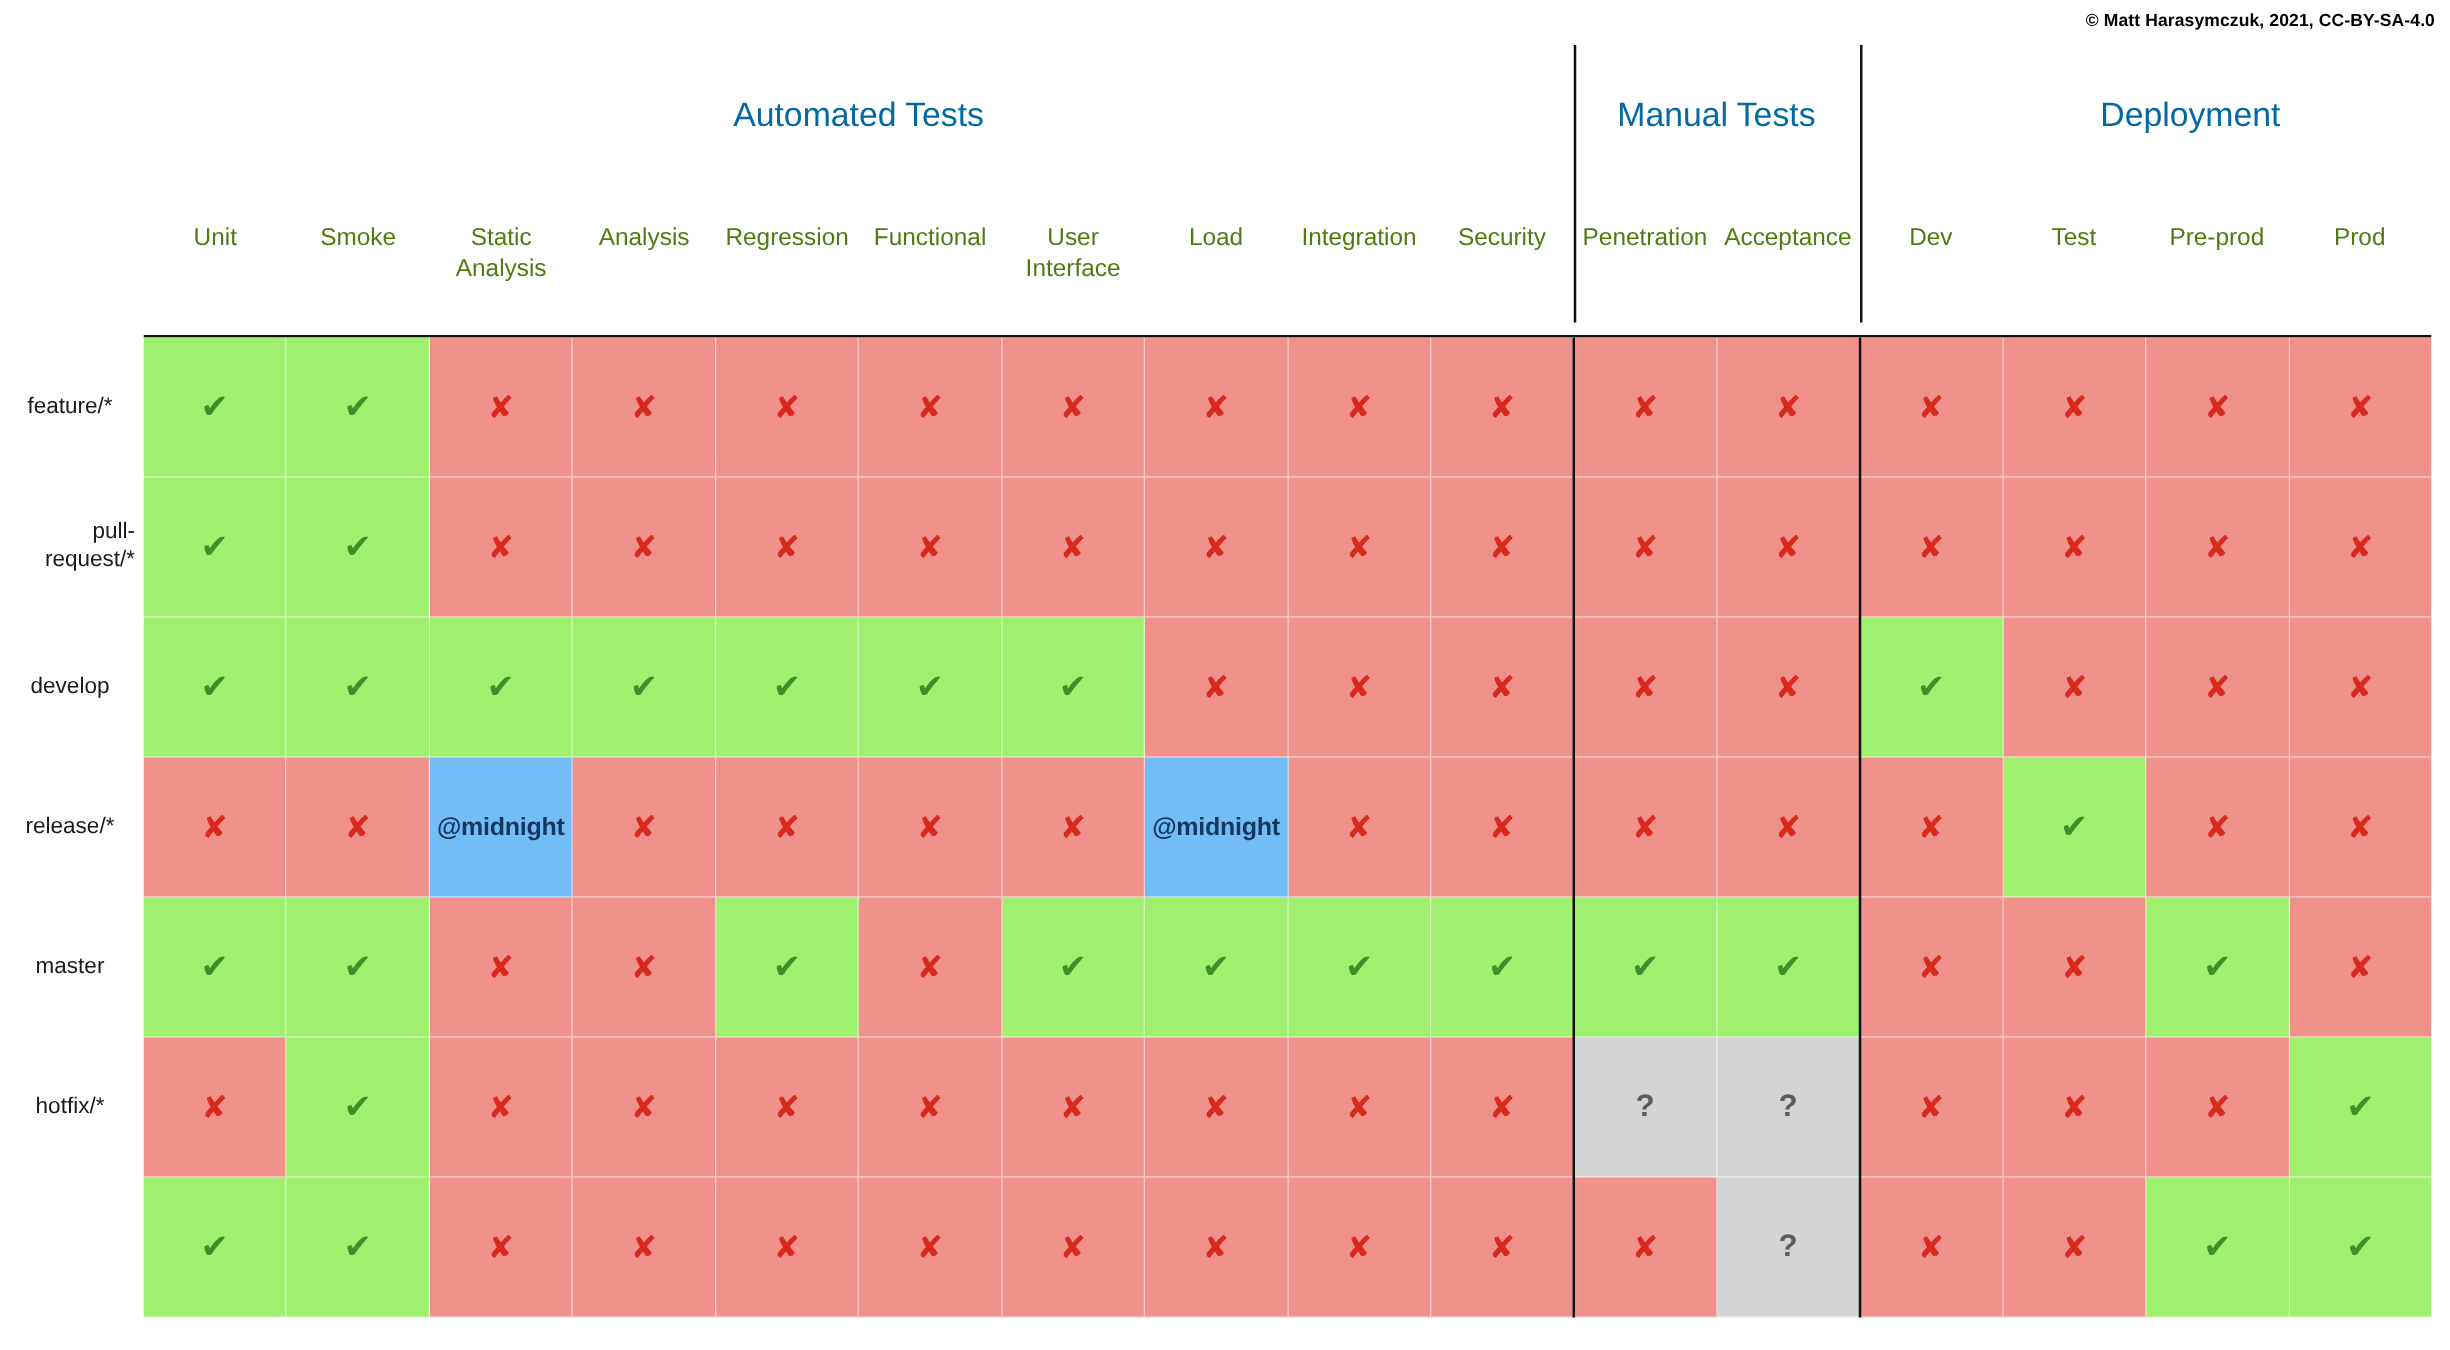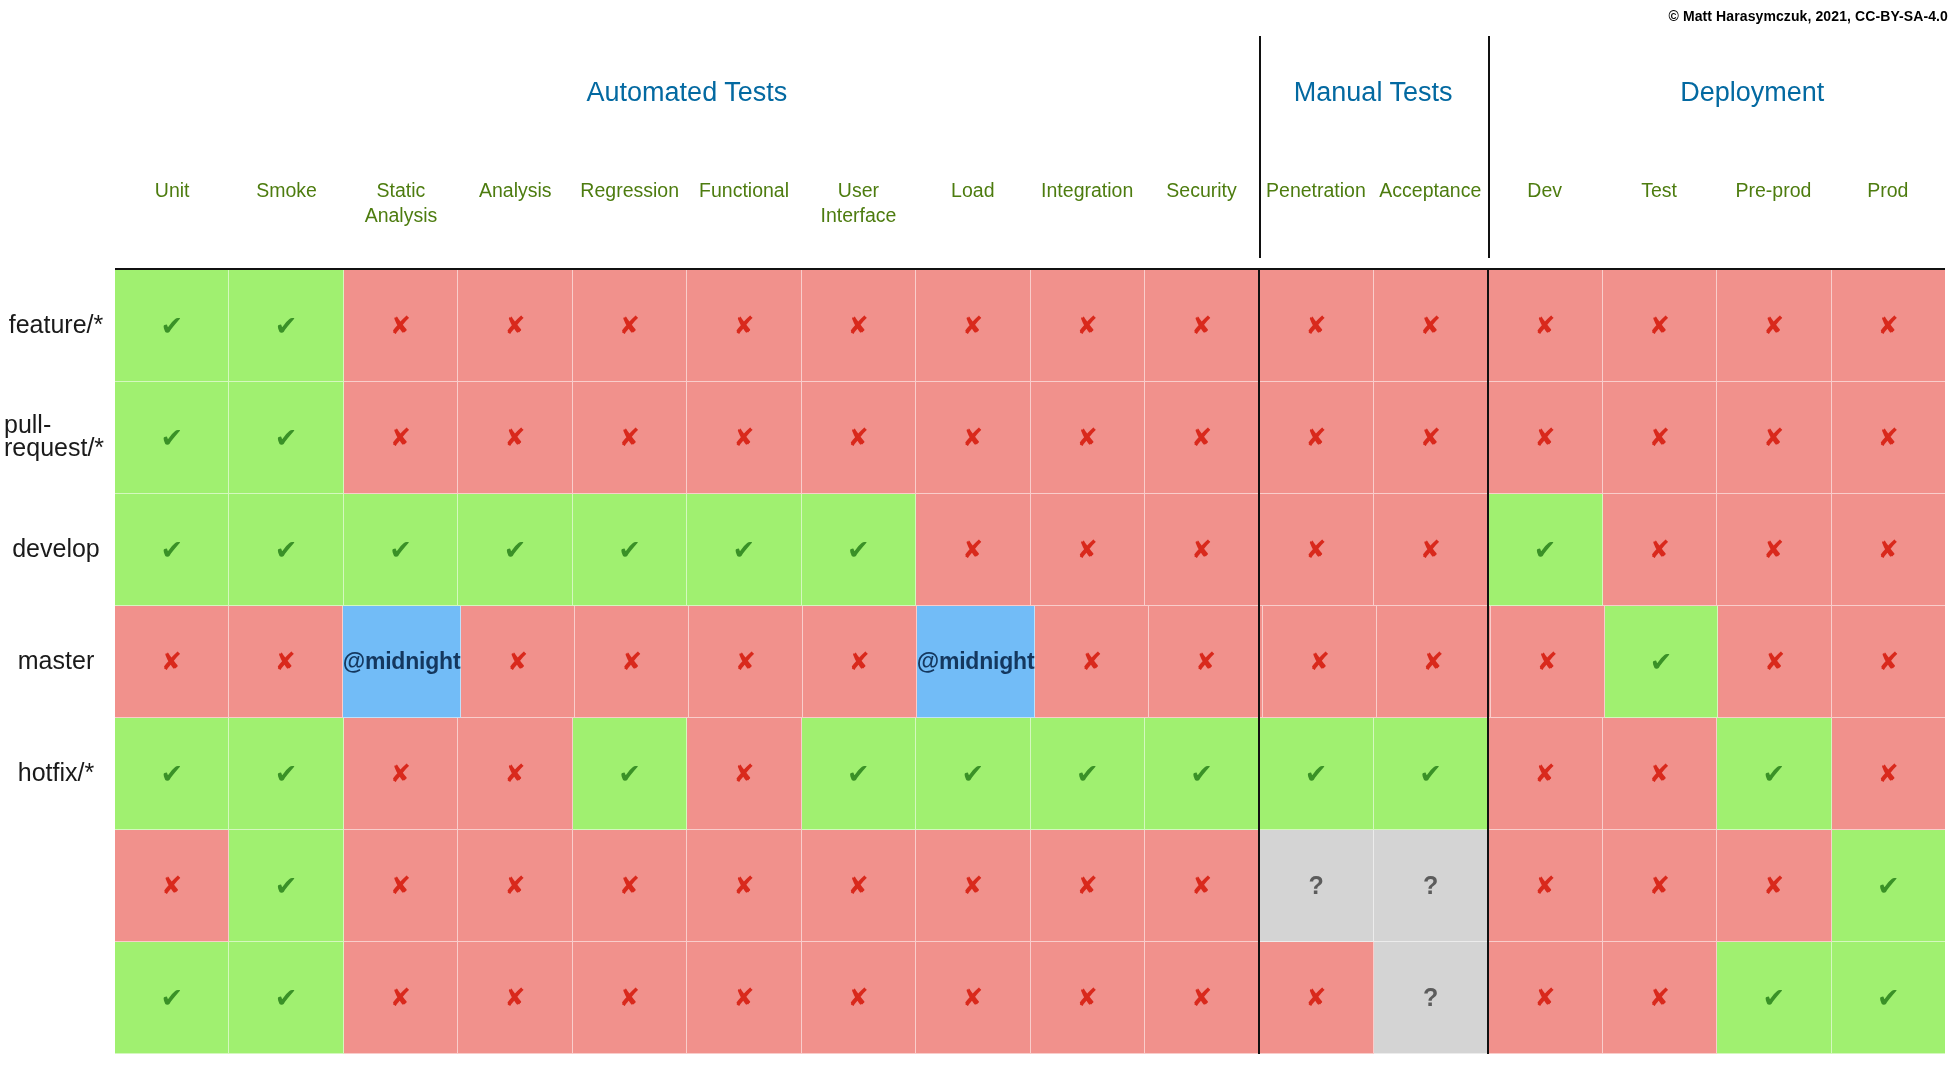--- a/index.html
+++ b/index.html
@@ -84,23 +84,23 @@
     position: absolute;
     left: 0;
     top: 268px;
     width: 112px;
   }
   .row-label {
     height: 112px;
     display: flex;
     align-items: center;
     justify-content: center;
-    font-size: 25px;
+    font-size: 18px;
     color: #1a1a1a;
-    text-align: left;
+    text-align: right;
     line-height: 23px;
     padding: 0 4px;
     box-sizing: border-box;
     word-break: break-word;
   }
 
   
   #grid {
     position: absolute;
     left: 115px;
@@ -140,21 +140,21 @@
     line-height: 1;
     font-weight: bold;
     font-family: "DejaVu Sans", sans-serif;
   }
   .mark.tick { color: #3a9127; font-size: 27px; }
   .mark.cross { color: #d9291c; font-size: 25px; }
   .mark.quest { color: #5c5c5c; font-size: 25px; font-weight: bold;
                 font-family: "Liberation Sans", sans-serif; }
   .mark.text {
     color: #14375e;
-    font-size: 23px;
+    font-size: 20px;
     font-weight: bold;
     font-family: "Liberation Sans", sans-serif;
     letter-spacing: -0.2px;
   }
 </style>
 </head>
 <body>
 
 <div id="copyright">© Matt Harasymczuk, 2021, CC-BY-SA-4.0</div>
 
@@ -214,20 +214,21 @@
     </div>
     <div class="col-title" style="left: 1715.62px; width: 114.375px;">
       <div>Prod</div>
     </div>
   </div>
 
 <div id="row-labels">
     <div class="row-label">feature/*</div>
     <div class="row-label">pull-request/*</div>
     <div class="row-label">develop</div>
+    <div class="row-label">release/*</div>
     <div class="row-label">master</div>
     <div class="row-label">hotfix/*</div>
   </div>
 
 <div id="grid">
     <div class="grid-row">
       <div class="cell pass">
         <span class="mark tick">✔</span>
       </div>
       <div class="cell pass">

